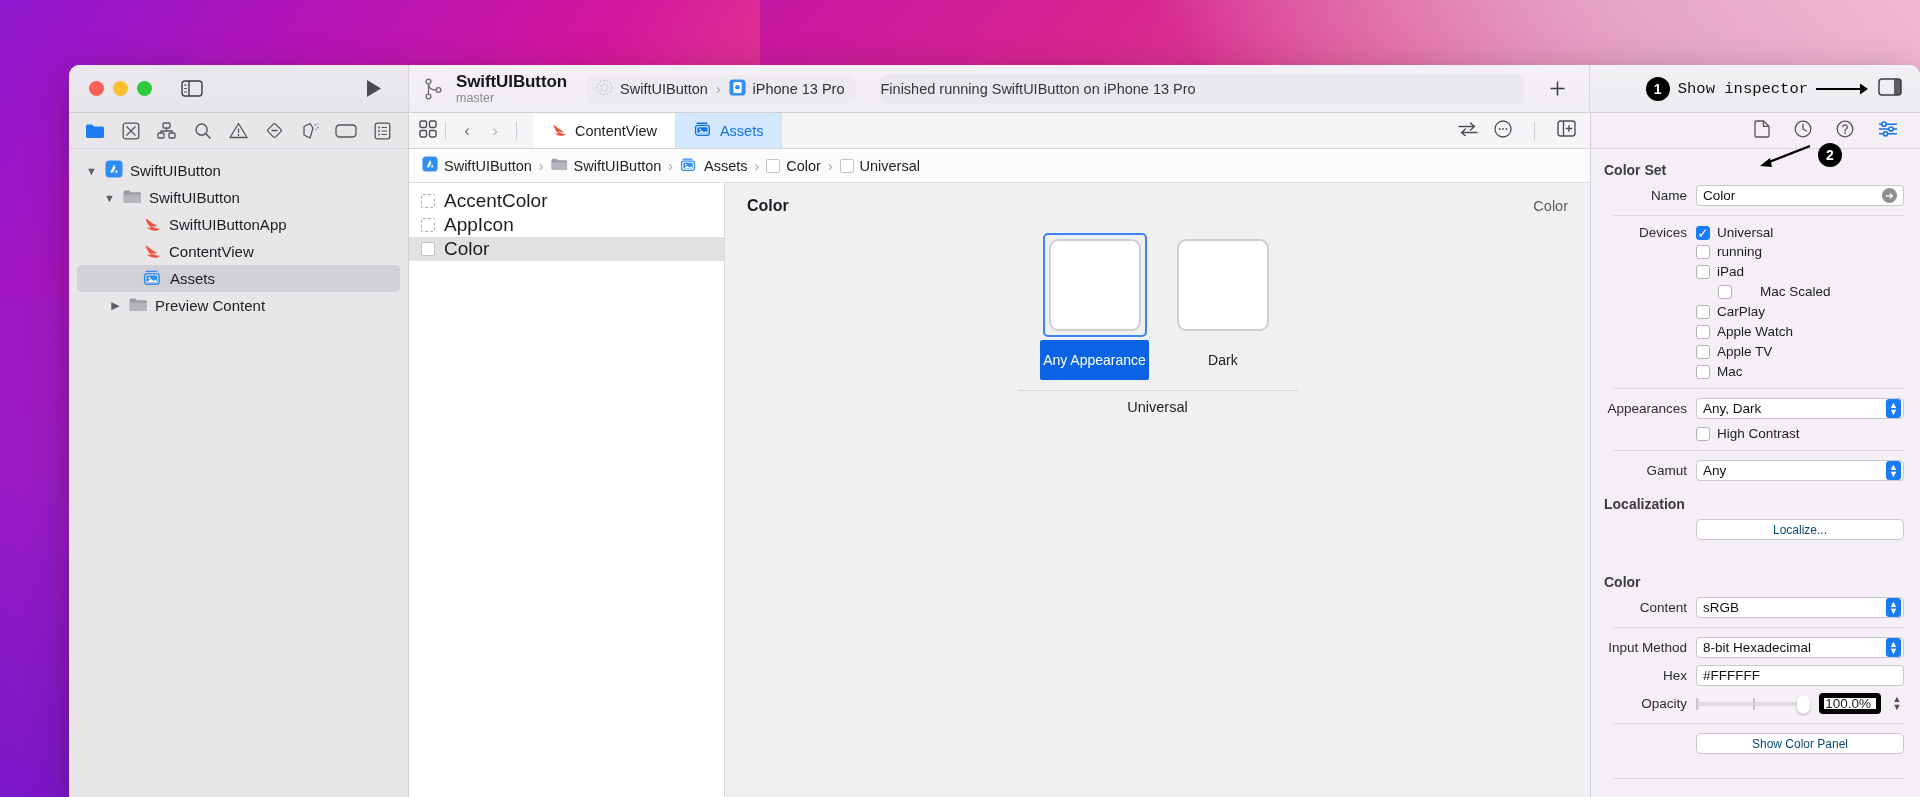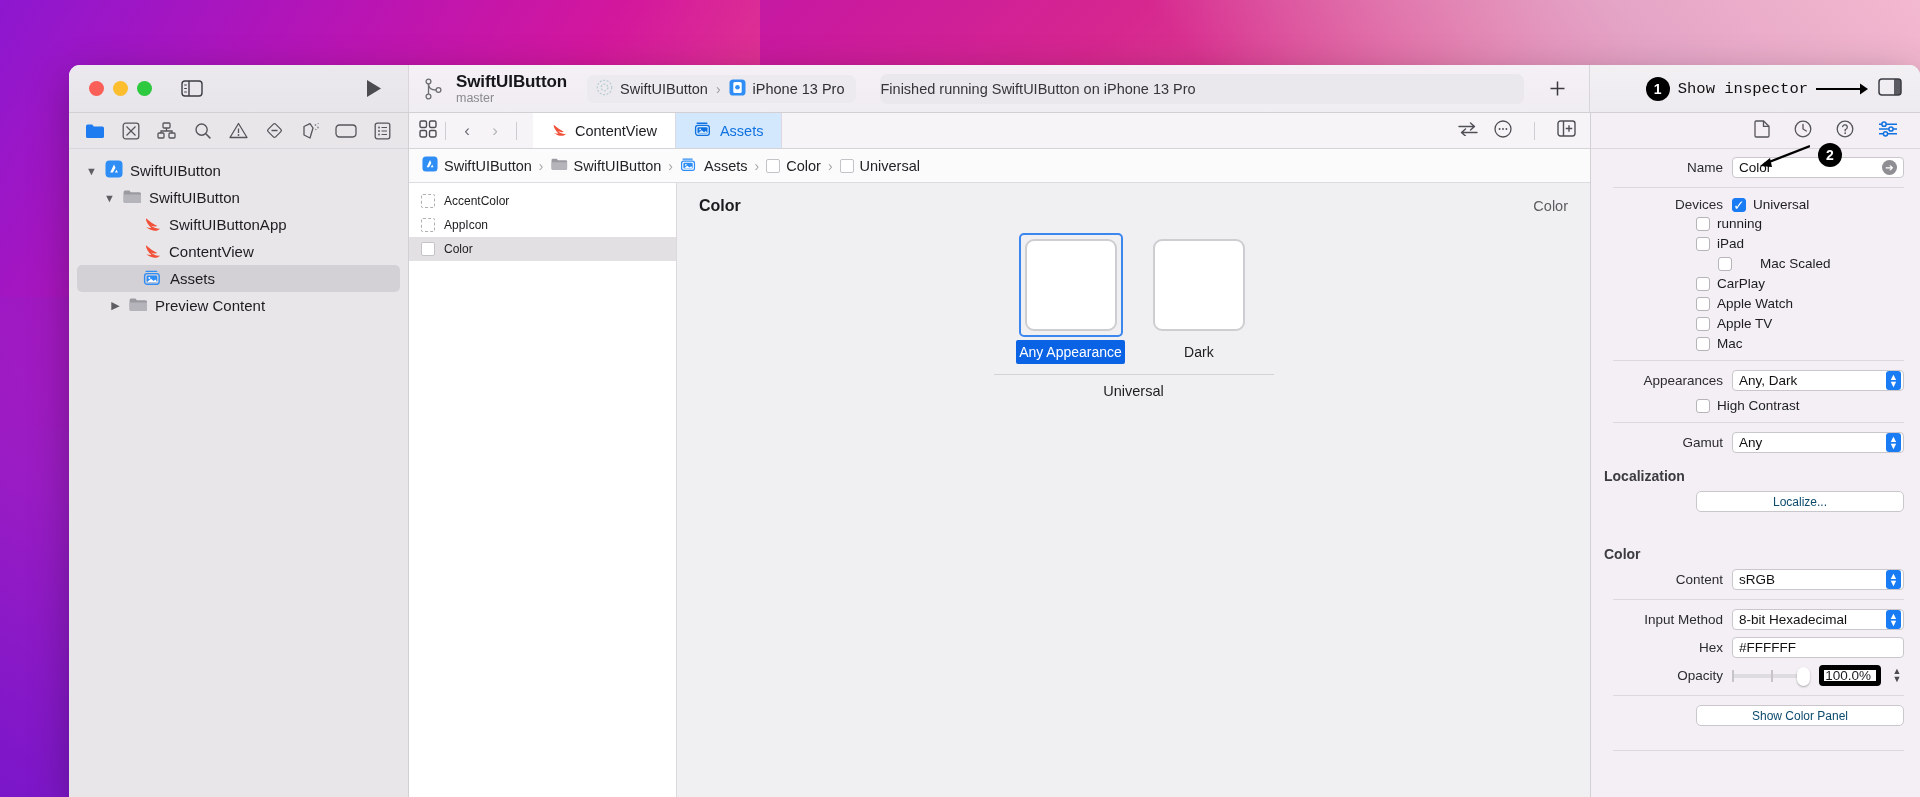--- a/index.html
+++ b/index.html
@@ -145,22 +145,22 @@
   .breadcrumb {
     height: 34px; display:flex; align-items:center; gap:7px; padding: 0 13px;
     background:#fcfbfc; border-bottom: 1px solid #dedbe1; font-size: 14.5px; color:#232327;
   }
   .bc-sep { color:#a6a6ab; font-size: 14px; }
   .bc-item { display:flex; align-items:center; gap: 6px; }
   .bc-swatch { width:14px; height:14px; border:1px solid #c5c2c8; background:#fff; border-radius:2px; }
 
   .editor-split { flex:1; display:flex; min-height:0; }
   .asset-list {
-    width: 268px; flex:none; background:#fff; border-right:1px solid #dcd9de;
-    padding-top: 6px; font-size: 12px; color:#1d1d20;
+    width: 316px; flex:none; background:#fff; border-right:1px solid #dcd9de;
+    padding-top: 6px; font-size: 19px; color:#1d1d20;
   }
   .asset-row {
     display:flex; align-items:center; gap:9px; height: 24px; padding: 0 12px;
   }
   .asset-row.selected { background:#e3e0e4; }
   .asset-chip { width:14px; height:14px; border-radius:2px; }
   .asset-chip.dashed { border:1px dashed #aeaeb3; background:#fff; }
   .asset-chip.solid { border:1px solid #c5c2c8; background:#fff; }
 
   .asset-canvas { flex:1; background:#f0eff1; display:flex; flex-direction:column; min-width:0; }
@@ -174,40 +174,40 @@
   .swatch-group { display:flex; gap: 22px; align-items:flex-start; }
   .swatch-cell { display:flex; flex-direction:column; align-items:center; }
   .swatch-box-outer {
     padding: 4px; border-radius: 5px; border: 2px solid transparent;
   }
   .swatch-cell.selected .swatch-box-outer { border-color:#3b86ef; }
   .swatch-box {
     width: 92px; height: 92px; background:#fff;
     border: 2px solid #cecdd1; border-radius: 9px;
   }
-  .swatch-label { font-size: 14px; color:#1d1d20; margin-top: 3px; padding: 4px 3px; border-radius:2px; }
+  .swatch-label { font-size: 14px; color:#1d1d20; margin-top: 3px; padding: 12px 3px; border-radius:2px; }
   .swatch-cell.selected .swatch-label { background:#0a63e4; color:#fff; }
   .group-rule { width: 280px; height:1px; background:#d3d2d6; margin-top: 10px; }
   .group-name { font-size: 14.5px; color:#1d1d20; margin-top: 8px; }
 
   
   .inspector {
     width: 330px; flex:none; background:#f3eff4;
     border-left: 1px solid #d3d0d5; display:flex; flex-direction:column;
     font-size: 13.5px; color:#1d1d20;
   }
   .insp-tabbar {
     height: 36px; display:flex; align-items:center; justify-content:flex-end;
     gap: 24px; padding: 0 22px; border-bottom:1px solid #dad7dd;
     background:#f3eff4; color:#54545a;
   }
   .insp-tabbar .itab.active { color:#1072e0; }
   .insp-body { padding: 8px 16px 0 10px; overflow:hidden; }
   .sect-title { font-size: 14px; font-weight: 700; color:#3b3b40; padding: 5px 0 7px 3px; }
-  .row { display:flex; align-items:center; gap: 9px; margin-bottom: 7px; margin-left: 36px; }
+  .row { display:flex; align-items:center; gap: 9px; margin-bottom: 7px; }
   .row-label { width: 86px; text-align:right; color:#2b2b30; font-size: 13.5px; flex:none; }
   .field {
     flex: 1; height: 21px; background:#fff; border:1px solid #c9c6cc;
     border-radius: 4px; display:flex; align-items:center; padding: 0 6px;
     font-size: 13.5px; color:#111; position: relative;
   }
   .stepper-blue {
     width: 15px; height: 19px; background:#1a7cf5; border-radius:3px;
     display:flex; flex-direction:column; align-items:center; justify-content:center;
     color:#fff; line-height: .7; font-size: 9px; margin-left:auto; margin-right:-4px;
@@ -682,20 +682,21 @@
             <line x1="1" y1="12.8" x2="19" y2="12.8" stroke="#1072e0" stroke-width="1.5"></line>
             <circle cx="6" cy="3.2" r="2.1" fill="#f3eff4" stroke="#1072e0" stroke-width="1.5"></circle>
             <circle cx="13" cy="8" r="2.1" fill="#f3eff4" stroke="#1072e0" stroke-width="1.5"></circle>
             <circle cx="7.5" cy="12.8" r="2.1" fill="#f3eff4" stroke="#1072e0" stroke-width="1.5"></circle>
           </svg>
         </span>
       </div>
 
       <div class="insp-body">
 
+        <div class="sect-title">Color Set</div>
 
         <div class="row">
           <div class="row-label">Name</div>
           <div class="field">
             <span>Color</span>
             <span class="go-circle">➔</span>
           </div>
         </div>
 
         <div class="divider"></div>

